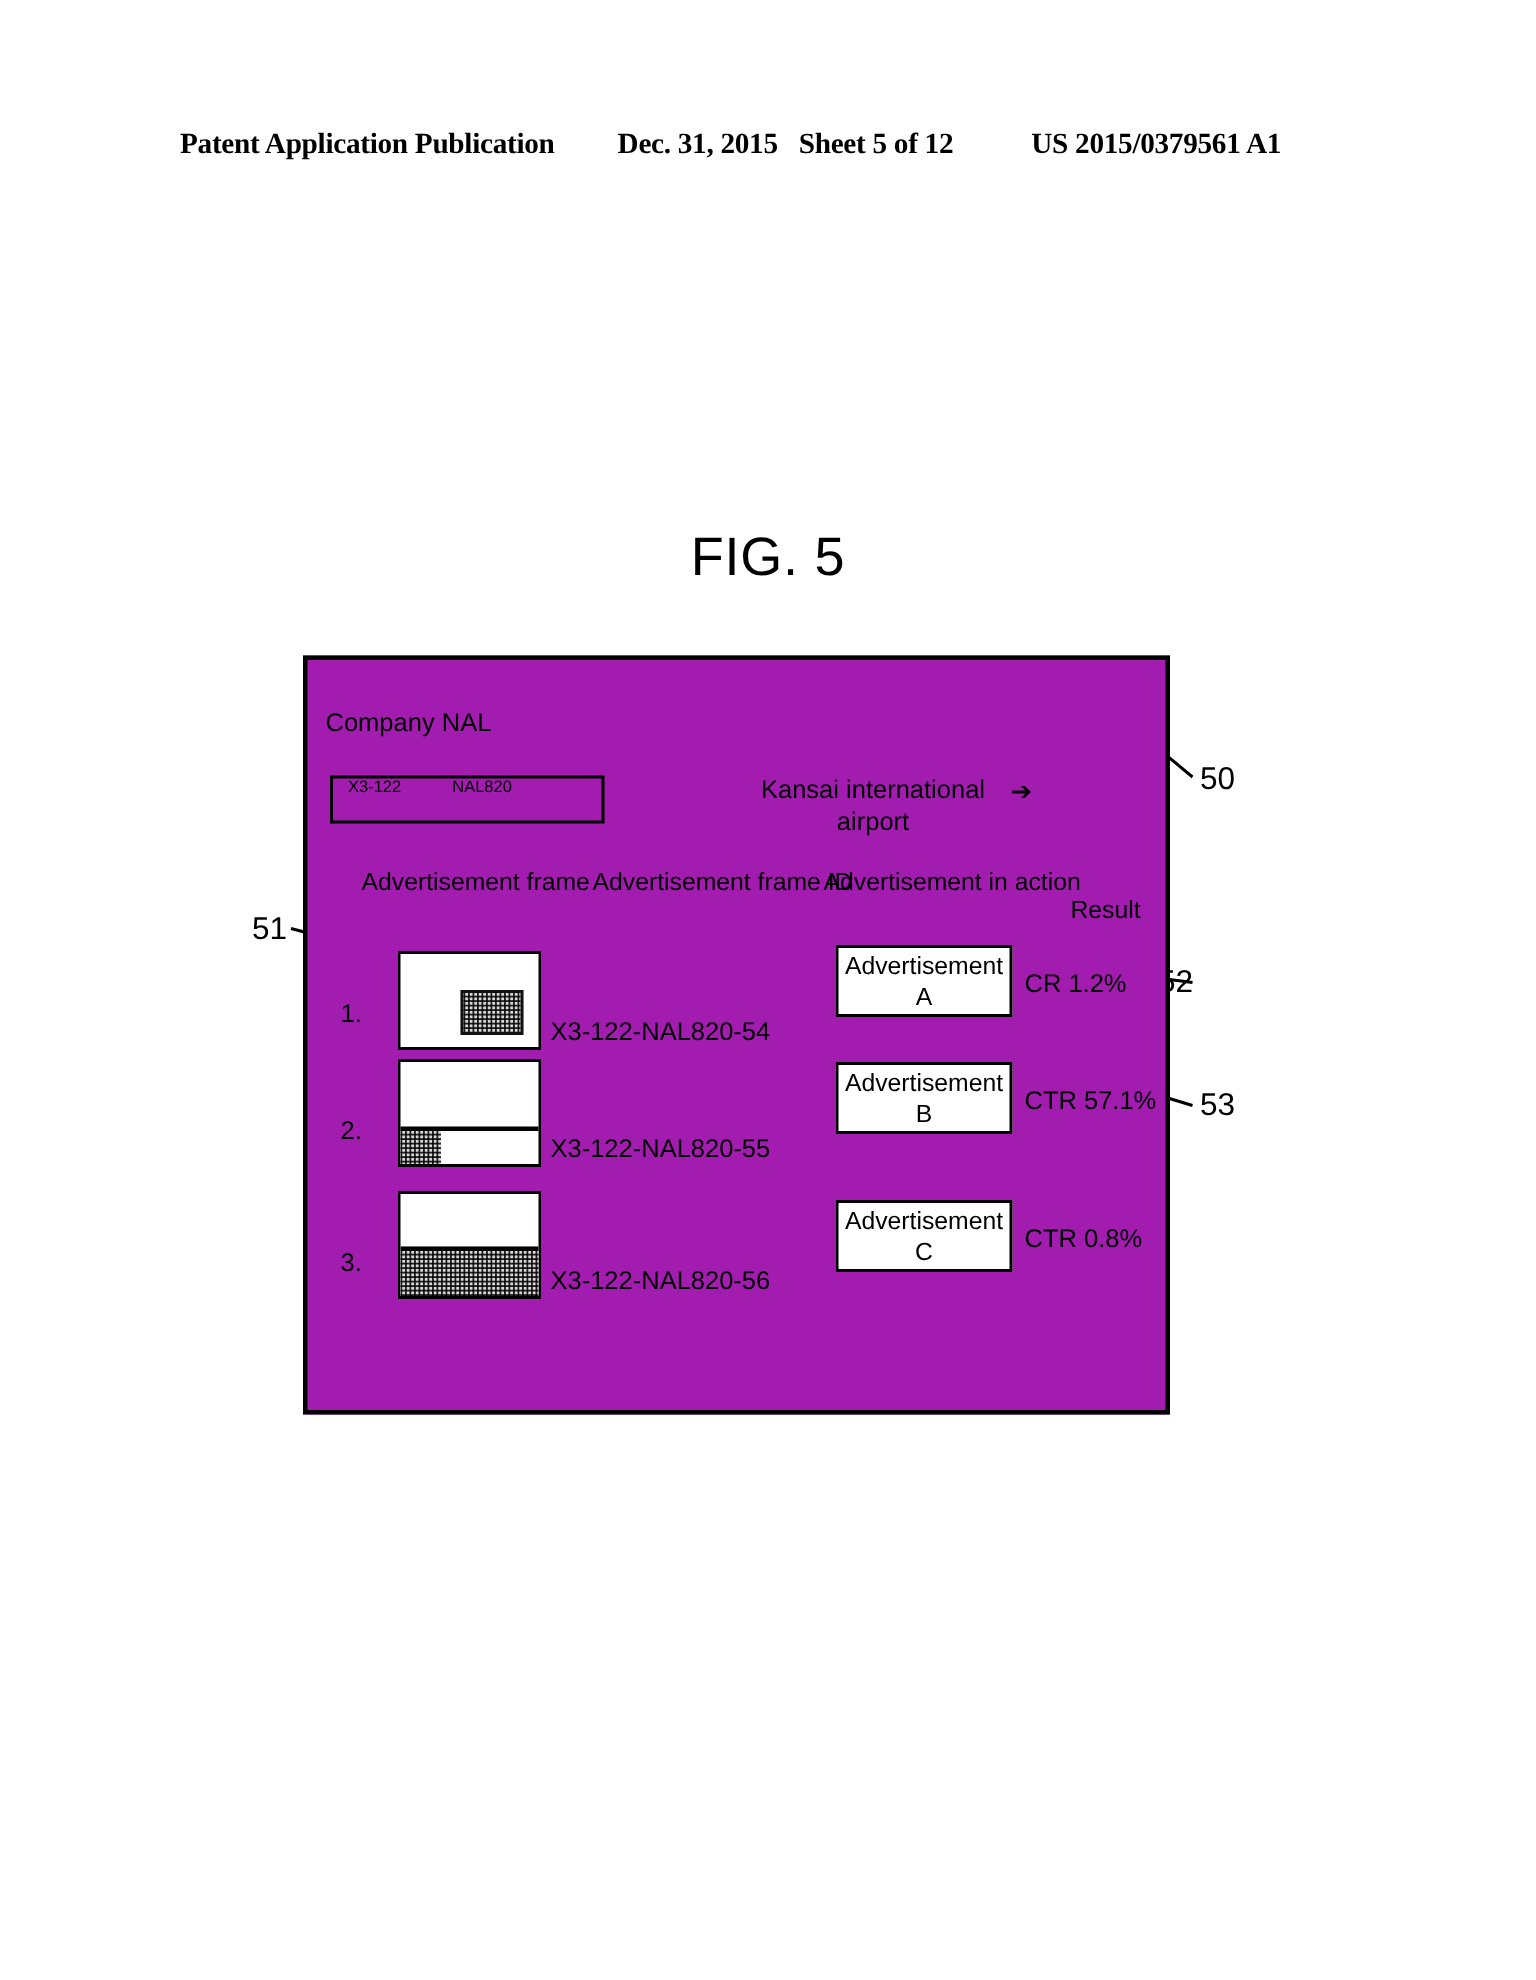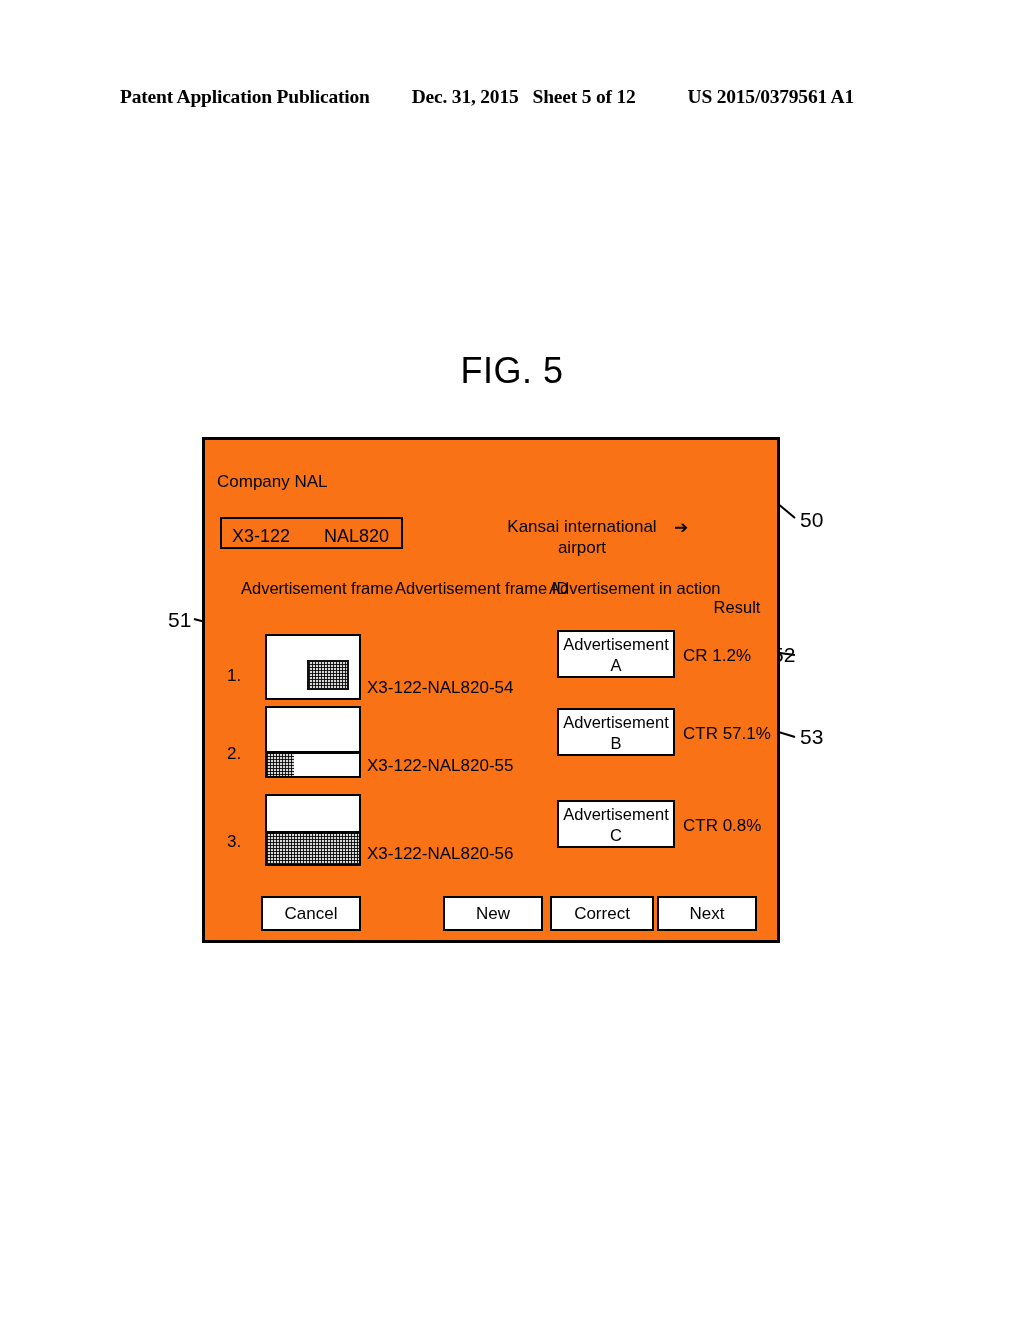--- a/index.html
+++ b/index.html
@@ -48,42 +48,42 @@
 
   
   .panel {
     position: absolute;
     left: 202px;
     top: 437px;
     width: 578px;
     height: 506px;
     border: 3px solid #000;
     box-sizing: border-box;
-    background: #f97316;
+    background: #a21caf;
   }
 
   .company-label {
     position: absolute;
     left: 12px;
     top: 32px;
     font-size: 17px;
   }
 
   
   .flight-box {
     position: absolute;
     left: 15px;
     top: 77px;
     width: 183px;
     height: 32px;
     border: 2px solid #000;
     box-sizing: border-box;
     display: flex;
-    align-items: flex-end;
-    font-size: 18px;
+    align-items: flex-start;
+    font-size: 11px;
   }
   .flight-code { margin-left: 10px; }
   .flight-no { margin-left: 34px; }
 
   .route {
     position: absolute;
     left: 199px;
     top: 76px;
     width: 378px;
     display: flex;
@@ -360,20 +360,14 @@
       <div class="shade shade-band"></div>
     </div>
     <div class="frame-id">X3-122-NAL820-56</div>
     <div class="ad-box">
       <div>Advertisement</div>
       <div>C</div>
     </div>
     <div class="result">CTR 0.8%</div>
   </div>
 
-  <div class="btn-bar">
-    <div class="btn btn-cancel">Cancel</div>
-    <div class="btn btn-new">New</div>
-    <div class="btn btn-correct">Correct</div>
-    <div class="btn btn-next">Next</div>
-  </div>
 
 </div>
 
 </body></html>

